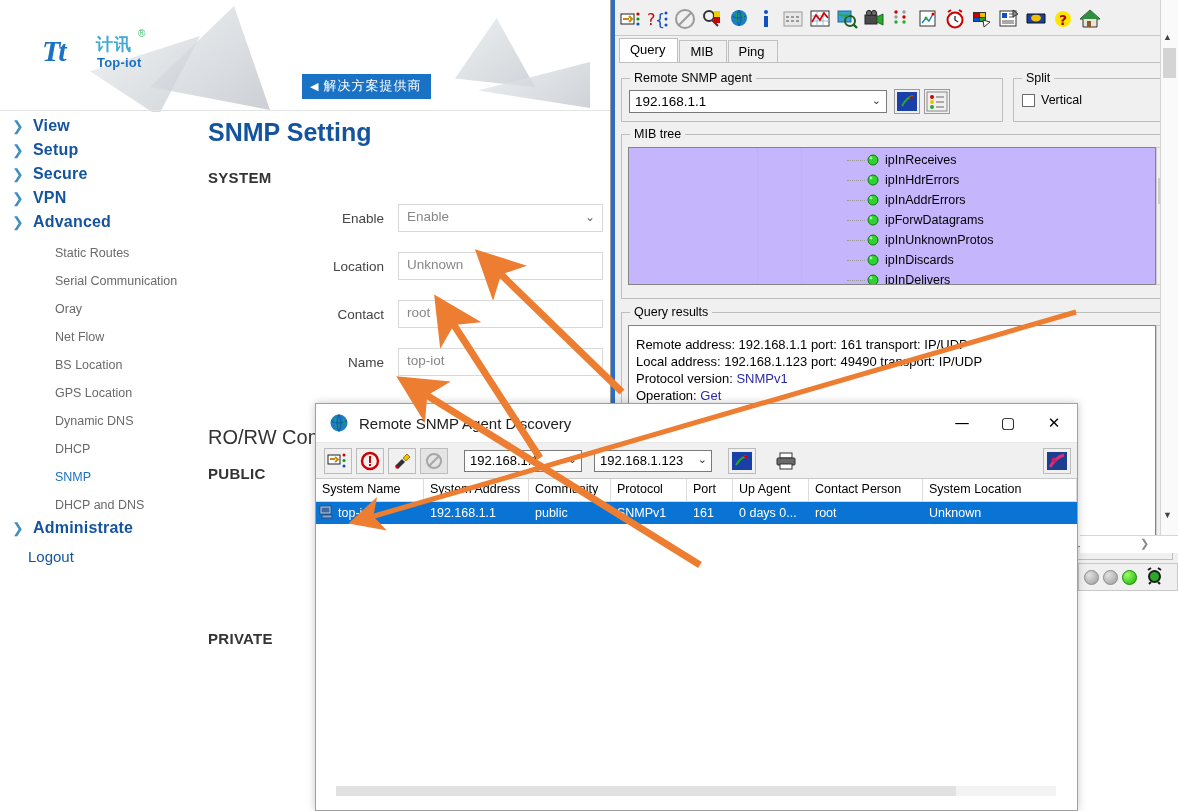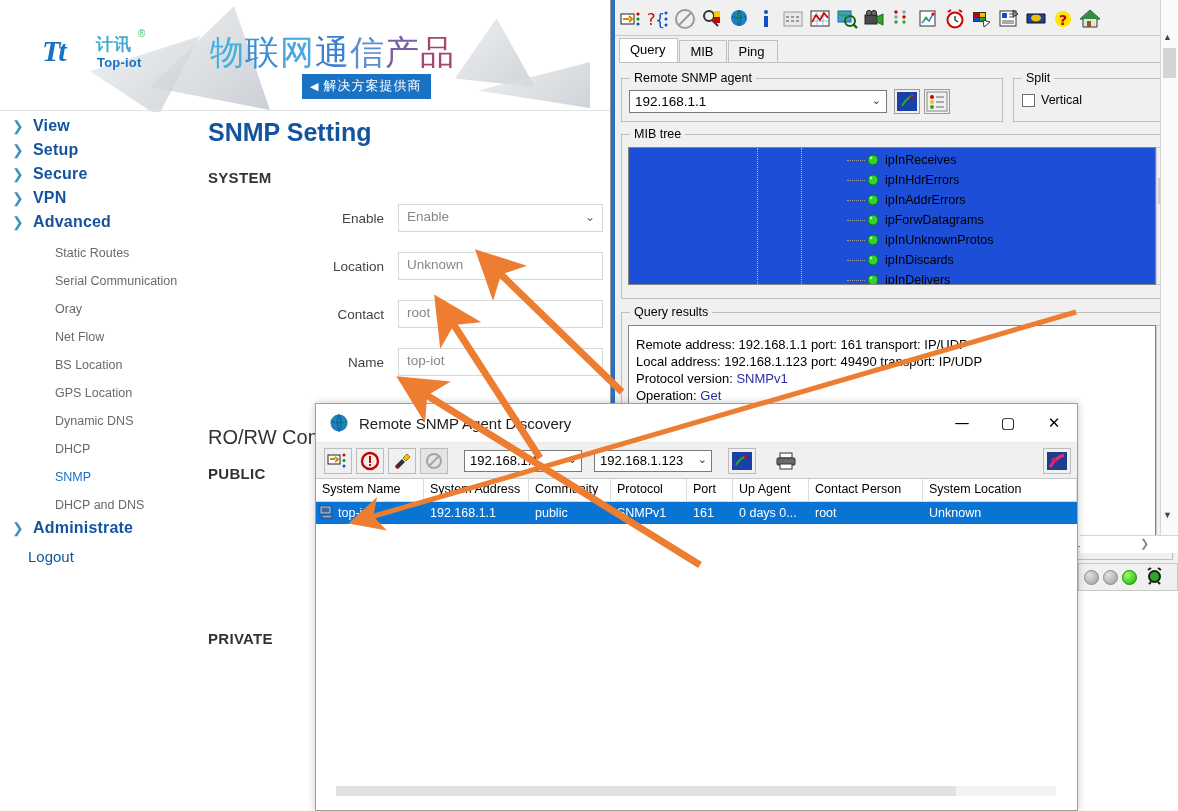--- a/index.html
+++ b/index.html
@@ -77,21 +77,21 @@
   .gbox-title { position:absolute; top:-8px; left:8px; background:#f0f0f0; padding:0 4px; font-size:12.5px; color:#000; }
 
   .combo { position:absolute; background:#fff; border:1px solid #7a7a7a; font-size:13.5px;
            color:#000; padding:3px 22px 3px 5px; white-space:nowrap; overflow:hidden; }
   .combo .cv { position:absolute; right:5px; top:3px; color:#333; font-size:11px;}
   .sq-btn { position:absolute; border:1px solid #9a9a9a; background:#f0f0f0; cursor:pointer; }
 
   .chk { position:absolute; display:flex; align-items:center; font-size:12.5px; gap:6px; }
   .chk .box { width:13px; height:13px; border:1px solid #6b6b6b; background:#fff; display:inline-block;}
 
-  #mibtree { position:absolute; left:6px; top:12px; width:528px; height:138px; background:#1d4ed8;
+  #mibtree { position:absolute; left:6px; top:12px; width:528px; height:138px; background:#c4b5fd;
              border:1px solid #848484; overflow:hidden; }
   .mib-col { position:absolute; top:0; width:1px; height:138px; border-left:1px dotted #b9b9b9; }
   .mib-row { position:absolute; left:218px; height:20px; display:flex; align-items:center; font-size:12.5px; color:#000; white-space:nowrap;}
   .mib-dots { width:18px; border-bottom:1px dotted #9a9a9a; height:1px; margin-right:2px; }
   .node-ico { width:13px; height:12px; margin-right:5px; flex:0 0 auto; }
 
   .vscroll { position:absolute; width:17px; background:#f0f0f0; border:1px solid #cdcdcd; }
   .vscroll .arrow { position:absolute; left:0; width:15px; height:15px; display:flex; align-items:center; justify-content:center;
                     font-size:9px; color:#444; }
   .vscroll .thumb { position:absolute; left:1px; width:13px; background:#cdcdcd; }
@@ -155,23 +155,20 @@
       <div class="hdr-tri" id="tri3"></div>
       <div class="hdr-tri" id="tri4"></div>
 
       <div id="logo">
         <span class="logo-tt">Tt</span>
         <span class="logo-cn">计讯</span>
         <span class="logo-reg">®</span>
         <span class="logo-sub">Top-iot</span>
       </div>
 
-      <div id="banner-cn">
-        <span class="c1">物</span><span class="c2">联</span><span class="c3">网</span><span class="c4">通</span><span class="c5">信</span><span class="c6">产</span><span class="c7">品</span>
-      </div>
       <div id="banner-badge">
         <span class="tri">◀</span><span>解决方案提供商</span>
       </div>
       <div id="hdr-rule"></div>
     </div>
 
     <nav id="sidebar">
       <div class="nav-top">
         <span class="chev">❯</span>
         <span>View</span>

